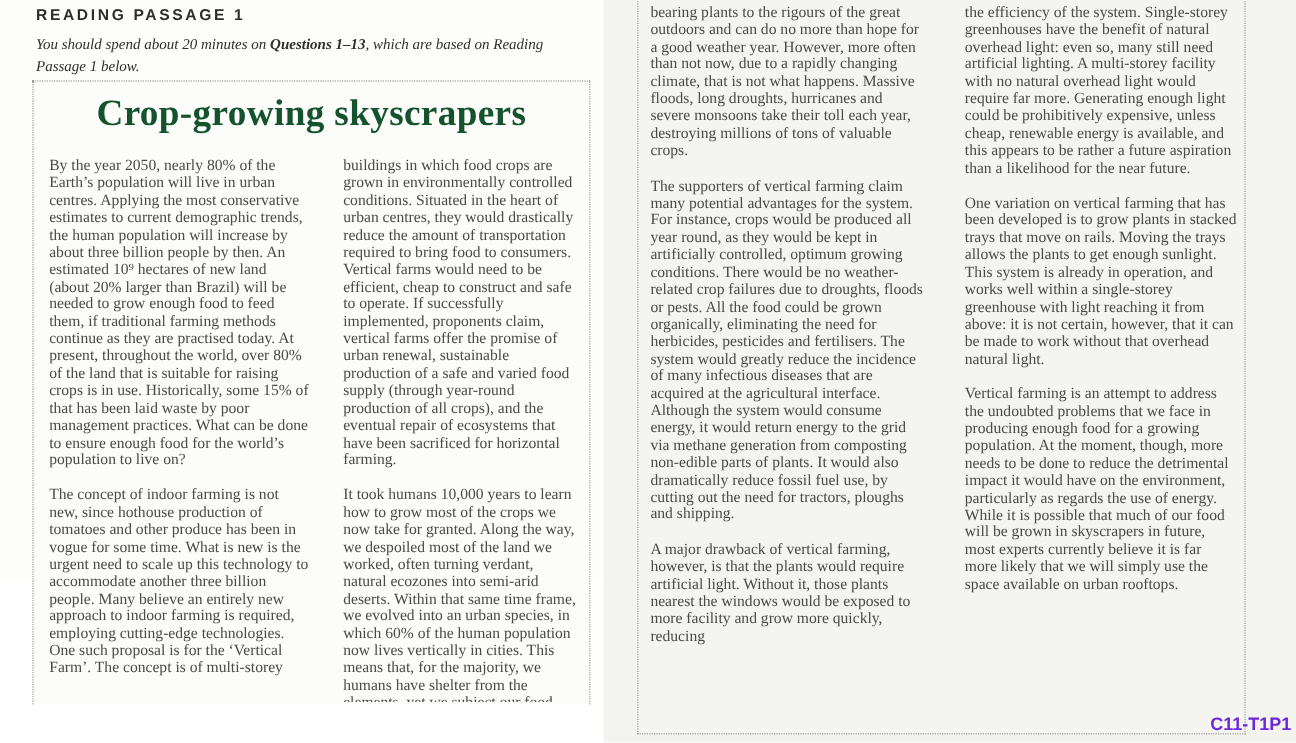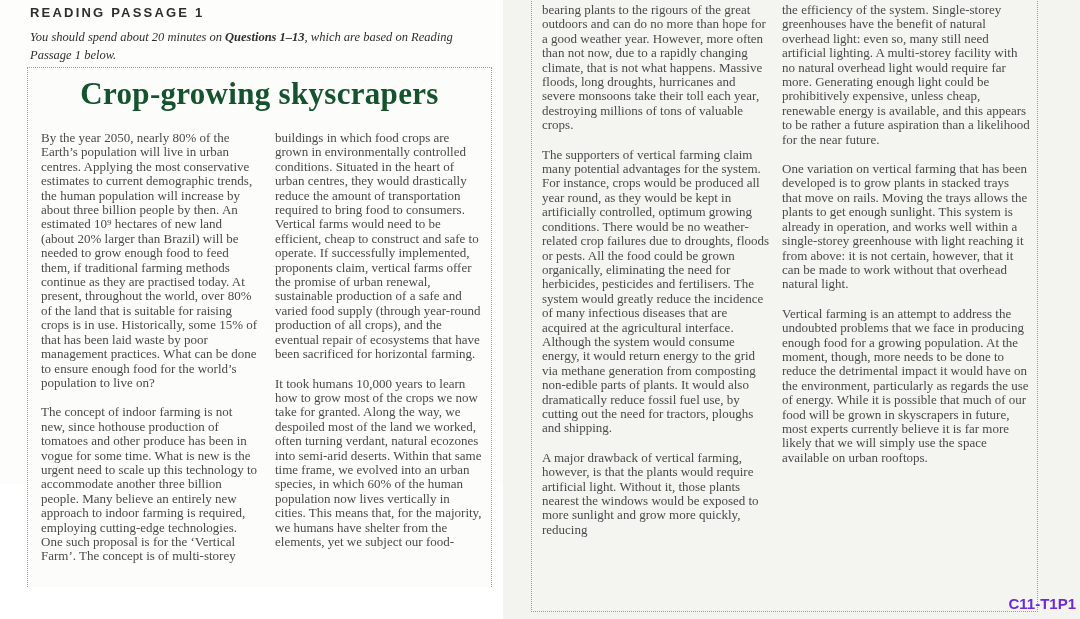--- a/index.html
+++ b/index.html
@@ -28,38 +28,38 @@
   .passage-box{
     position:absolute; left:27px; top:67px; width:465px; height:520px;
     border:1px dotted #9b9b9b; border-bottom:0; background:#fcfcfa;
   }
   .passage-title{
     margin-top:8px; text-align:center;
     font-weight:bold; font-size:31px; letter-spacing:0.3px; color:#14532d;
   }
   .cols{
     position:absolute; left:13px; right:8px; top:63px; bottom:2px;
-    display:flex; gap:17px; overflow:hidden;
+    display:flex; gap:28px; overflow:hidden;
   }
   .col{ font-size:13px; line-height:14.4px; color:#4a4a48; }
   .col-1{ width:217px; flex:none; }
   .col-2{ flex:1; }
   .para{ margin:0 0 15px 0; }
   
   .right-page{
     position:absolute; left:503px; top:0; width:577px; height:619px;
     background:#f3f3f0;
   }
   .right-box{
     position:absolute; left:28px; top:-10px; width:507px; height:622px;
     border:1px dotted #9b9b9b; background:#f4f4f1;
   }
   .right-cols{
     position:absolute; left:10px; right:6px; top:12px; bottom:8px;
-    display:flex; gap:11px; overflow:hidden;
+    display:flex; gap:33px; overflow:hidden;
   }
   .rcol-1{ width:229px; flex:none; }
   .rcol-2{ flex:1; }
   .tag{
     position:absolute; right:4px; bottom:7px;
     font-family:"Liberation Sans","DejaVu Sans",sans-serif;
     font-weight:bold; font-size:15px; color:#6d28d9;
   }
 </style>
 </head>
@@ -86,21 +86,21 @@
       </div>
     </div>
   </div>
 
   <div class="right-page">
     <div class="right-box">
       <div class="right-cols">
         <div class="col rcol-1">
           <p class="para">bearing plants to the rigours of the great outdoors and can do no more than hope for a good weather year. However, more often than not now, due to a rapidly changing climate, that is not what happens. Massive floods, long droughts, hurricanes and severe monsoons take their toll each year, destroying millions of tons of valuable crops.</p>
           <p class="para">The supporters of vertical farming claim many potential advantages for the system. For instance, crops would be produced all year round, as they would be kept in artificially controlled, optimum growing conditions. There would be no weather-related crop failures due to droughts, floods or pests. All the food could be grown organically, eliminating the need for herbicides, pesticides and fertilisers. The system would greatly reduce the incidence of many infectious diseases that are acquired at the agricultural interface. Although the system would consume energy, it would return energy to the grid via methane generation from composting non-edible parts of plants. It would also dramatically reduce fossil fuel use, by cutting out the need for tractors, ploughs and shipping.</p>
-          <p class="para">A major drawback of vertical farming, however, is that the plants would require artificial light. Without it, those plants nearest the windows would be exposed to more sunlight and grow more quickly, reducing</p>
+          <p class="para">A major drawback of vertical farming, however, is that the plants would require artificial light. Without it, those plants nearest the windows would be exposed to more facility and grow more quickly, reducing</p>
         </div>
         <div class="col rcol-2">
           <p class="para">the efficiency of the system. Single-storey greenhouses have the benefit of natural overhead light: even so, many still need artificial lighting. A multi-storey facility with no natural overhead light would require far more. Generating enough light could be prohibitively expensive, unless cheap, renewable energy is available, and this appears to be rather a future aspiration than a likelihood for the near future.</p>
           <p class="para">One variation on vertical farming that has been developed is to grow plants in stacked trays that move on rails. Moving the trays allows the plants to get enough sunlight. This system is already in operation, and works well within a single-storey greenhouse with light reaching it from above: it is not certain, however, that it can be made to work without that overhead natural light.</p>
           <p class="para">Vertical farming is an attempt to address the undoubted problems that we face in producing enough food for a growing population. At the moment, though, more needs to be done to reduce the detrimental impact it would have on the environment, particularly as regards the use of energy. While it is possible that much of our food will be grown in skyscrapers in future, most experts currently believe it is far more likely that we will simply use the space available on urban rooftops.</p>
         </div>
       </div>
     </div>
     <div class="tag">C11-T1P1</div>
   </div>

